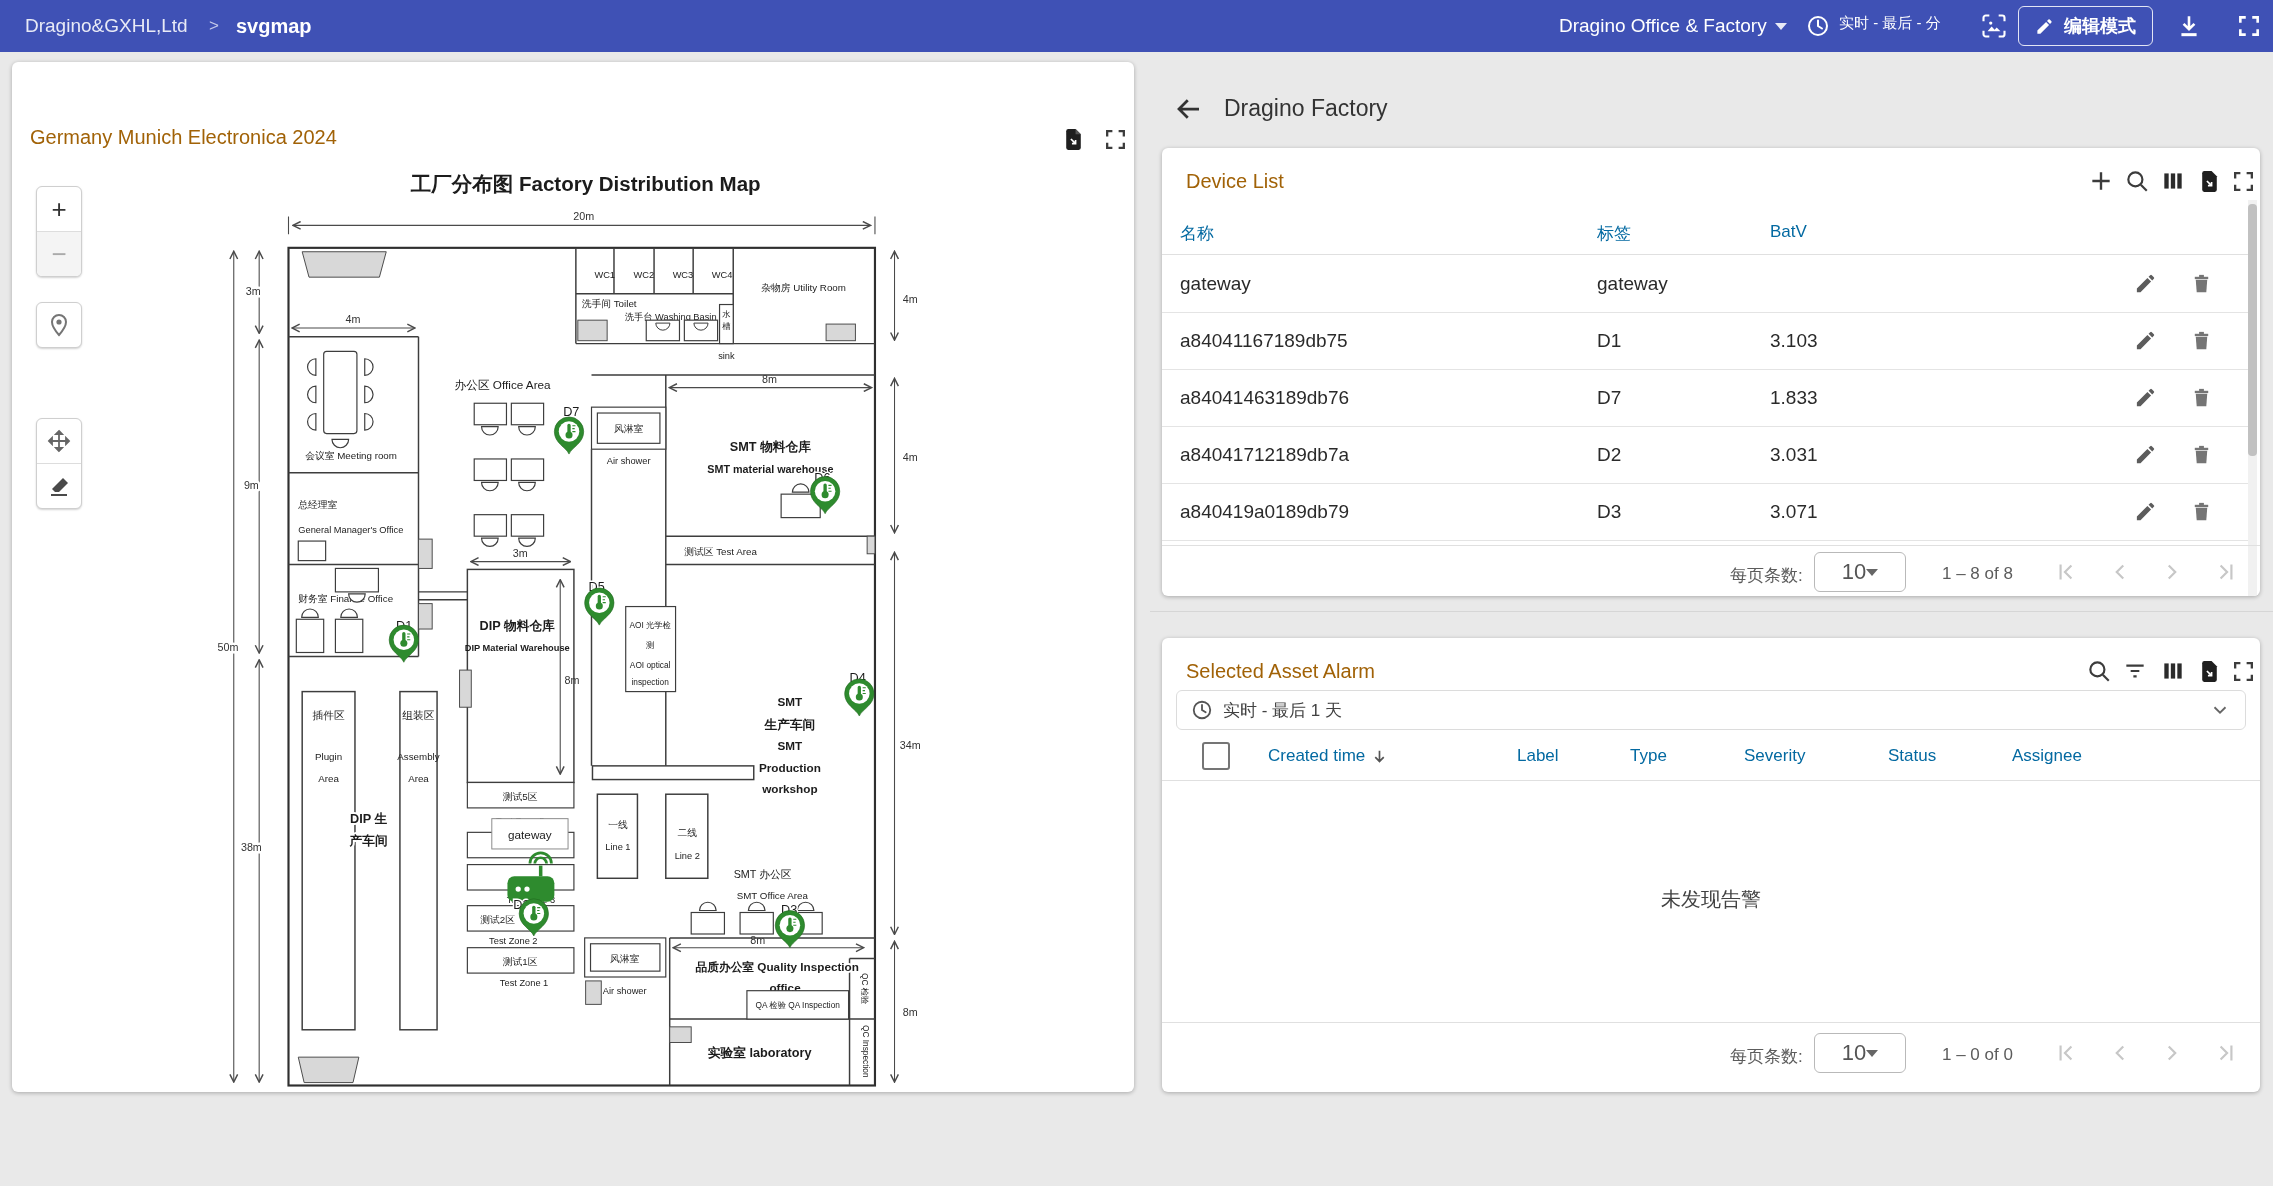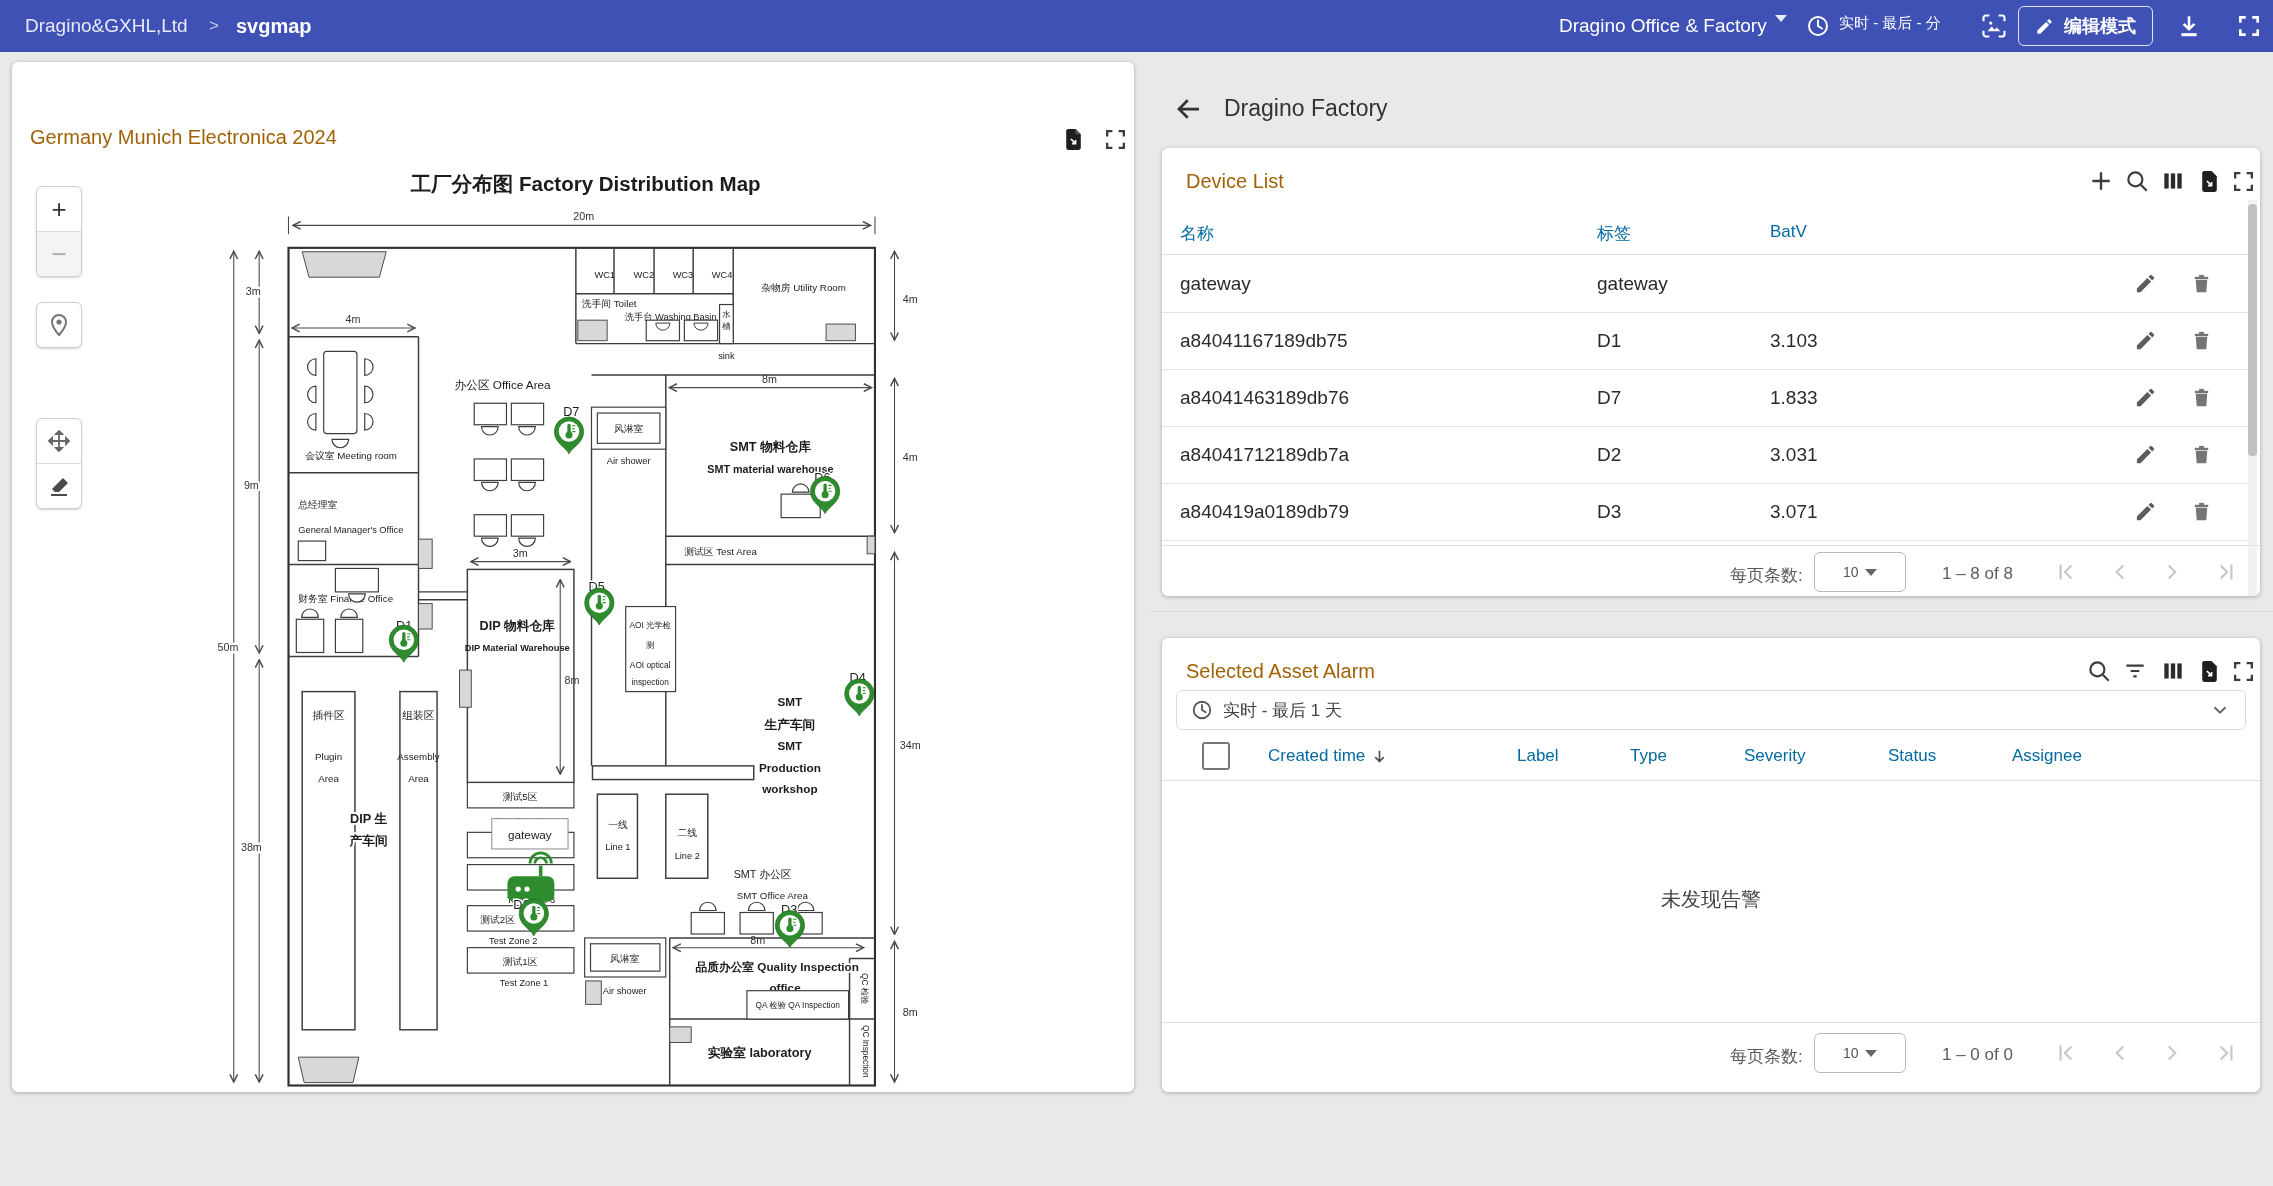--- a/index.html
+++ b/index.html
@@ -3,21 +3,21 @@
 <meta charset="utf-8">
 <style>
   html,body{margin:0;padding:0}
   body{width:2273px;height:1186px;background:#e9e9e9;font-family:"Liberation Sans","DejaVu Sans",sans-serif;position:relative;overflow:hidden;color:#2a2a2a}
   .abs{position:absolute}
   
   .topbar{position:absolute;left:0;top:0;width:2273px;height:52px;background:#3f51b5;color:#fff;display:flex;align-items:center}
   .tb-brand{position:absolute;left:25px;font-size:19px;color:#e8eaf6}
   .tb-sep{position:absolute;left:209px;font-size:17px;color:#c5cae9}
   .tb-page{position:absolute;left:236px;font-size:20px;font-weight:bold}
-  .tb-entity{position:absolute;left:1559px;font-size:19px;display:flex;align-items:flex-start;gap:8px;cursor:pointer}
+  .tb-entity{position:absolute;left:1559px;font-size:19px;display:flex;align-items:center;gap:8px;cursor:pointer}
   .tb-time{position:absolute;left:1806px;font-size:15px;display:flex;align-items:flex-start;gap:9px;cursor:pointer}
   .tb-imgbtn{position:absolute;left:1980px;top:12px}
   .tb-edit{position:absolute;left:2018px;top:6px;height:38px;border:1.5px solid rgba(255,255,255,.85);border-radius:6px;display:flex;align-items:center;gap:10px;padding:0 16px;font-size:18px;font-weight:bold;cursor:pointer}
   .tb-dl{position:absolute;left:2176px;top:13px}
   .tb-fs{position:absolute;left:2236px;top:13px}
   .caret{width:0;height:0;border-left:6px solid transparent;border-right:6px solid transparent;border-top:7px solid #e8eaf6}
   
   .card{position:absolute;background:#fff;border-radius:6px;box-shadow:0 1px 4px rgba(0,0,0,.28)}
   .ic{display:flex;align-items:center;justify-content:center;cursor:pointer}
   .ctitle{font-size:20px;color:#a16207}
@@ -27,21 +27,21 @@
   .zbtn+.zbtn{border-top:1px solid #ddd}
   .zdis{background:#f4f4f4;color:#aaa}
   
   .thead{font-size:17px;color:#0369a1}
   .cell{white-space:nowrap;overflow:hidden}
   .trow{position:absolute;left:0;width:1086px;height:57px;border-bottom:1px solid #e4e4e4;display:flex;align-items:center;font-size:19px;color:#2a2a2a}
   .c-name{margin-left:18px;width:417px}
   .c-label{width:173px}
   .c-batv{width:360px}
   .footer{position:absolute;left:0;width:1098px;border-top:1px solid #e0e0e0;font-size:17px;color:#5c5c5c}
-  .selbox{position:absolute;width:92px;height:40px;border:1px solid #b9b9b9;border-radius:6px;display:flex;align-items:center;justify-content:space-between;padding:0 28px;box-sizing:border-box;font-size:14px;color:#555;cursor:pointer}
+  .selbox{position:absolute;width:92px;height:40px;border:1px solid #b9b9b9;border-radius:6px;display:flex;align-items:center;justify-content:center;padding:0 28px;box-sizing:border-box;font-size:22px;color:#555;cursor:pointer}
   .scaret{width:0;height:0;border-left:6px solid transparent;border-right:6px solid transparent;border-top:7px solid #666}
   .timebar{position:absolute;left:14px;width:1070px;height:40px;border:1px solid #dcdcdc;border-radius:6px;display:flex;align-items:center;box-sizing:border-box;padding:0 14px;font-size:17px;color:#424242;cursor:pointer}
   .checkbox{width:24px;height:24px;border:2px solid #757575;border-radius:3px;cursor:pointer}
   
   text{fill:#1c1c1c}
   .mid{text-anchor:middle}
   .b{font-weight:bold}
   .t13{font-size:13px}.t12{font-size:12px}.t11{font-size:11px}.t10{font-size:10px}.t9{font-size:9.5px}.t8{font-size:8.5px}
   .dm{font-size:11px;fill:#333;text-anchor:middle;paint-order:stroke;stroke:#fff;stroke-width:5px;stroke-linejoin:round}
   .hl{paint-order:stroke;stroke:#fff;stroke-width:4px;stroke-linejoin:round}

